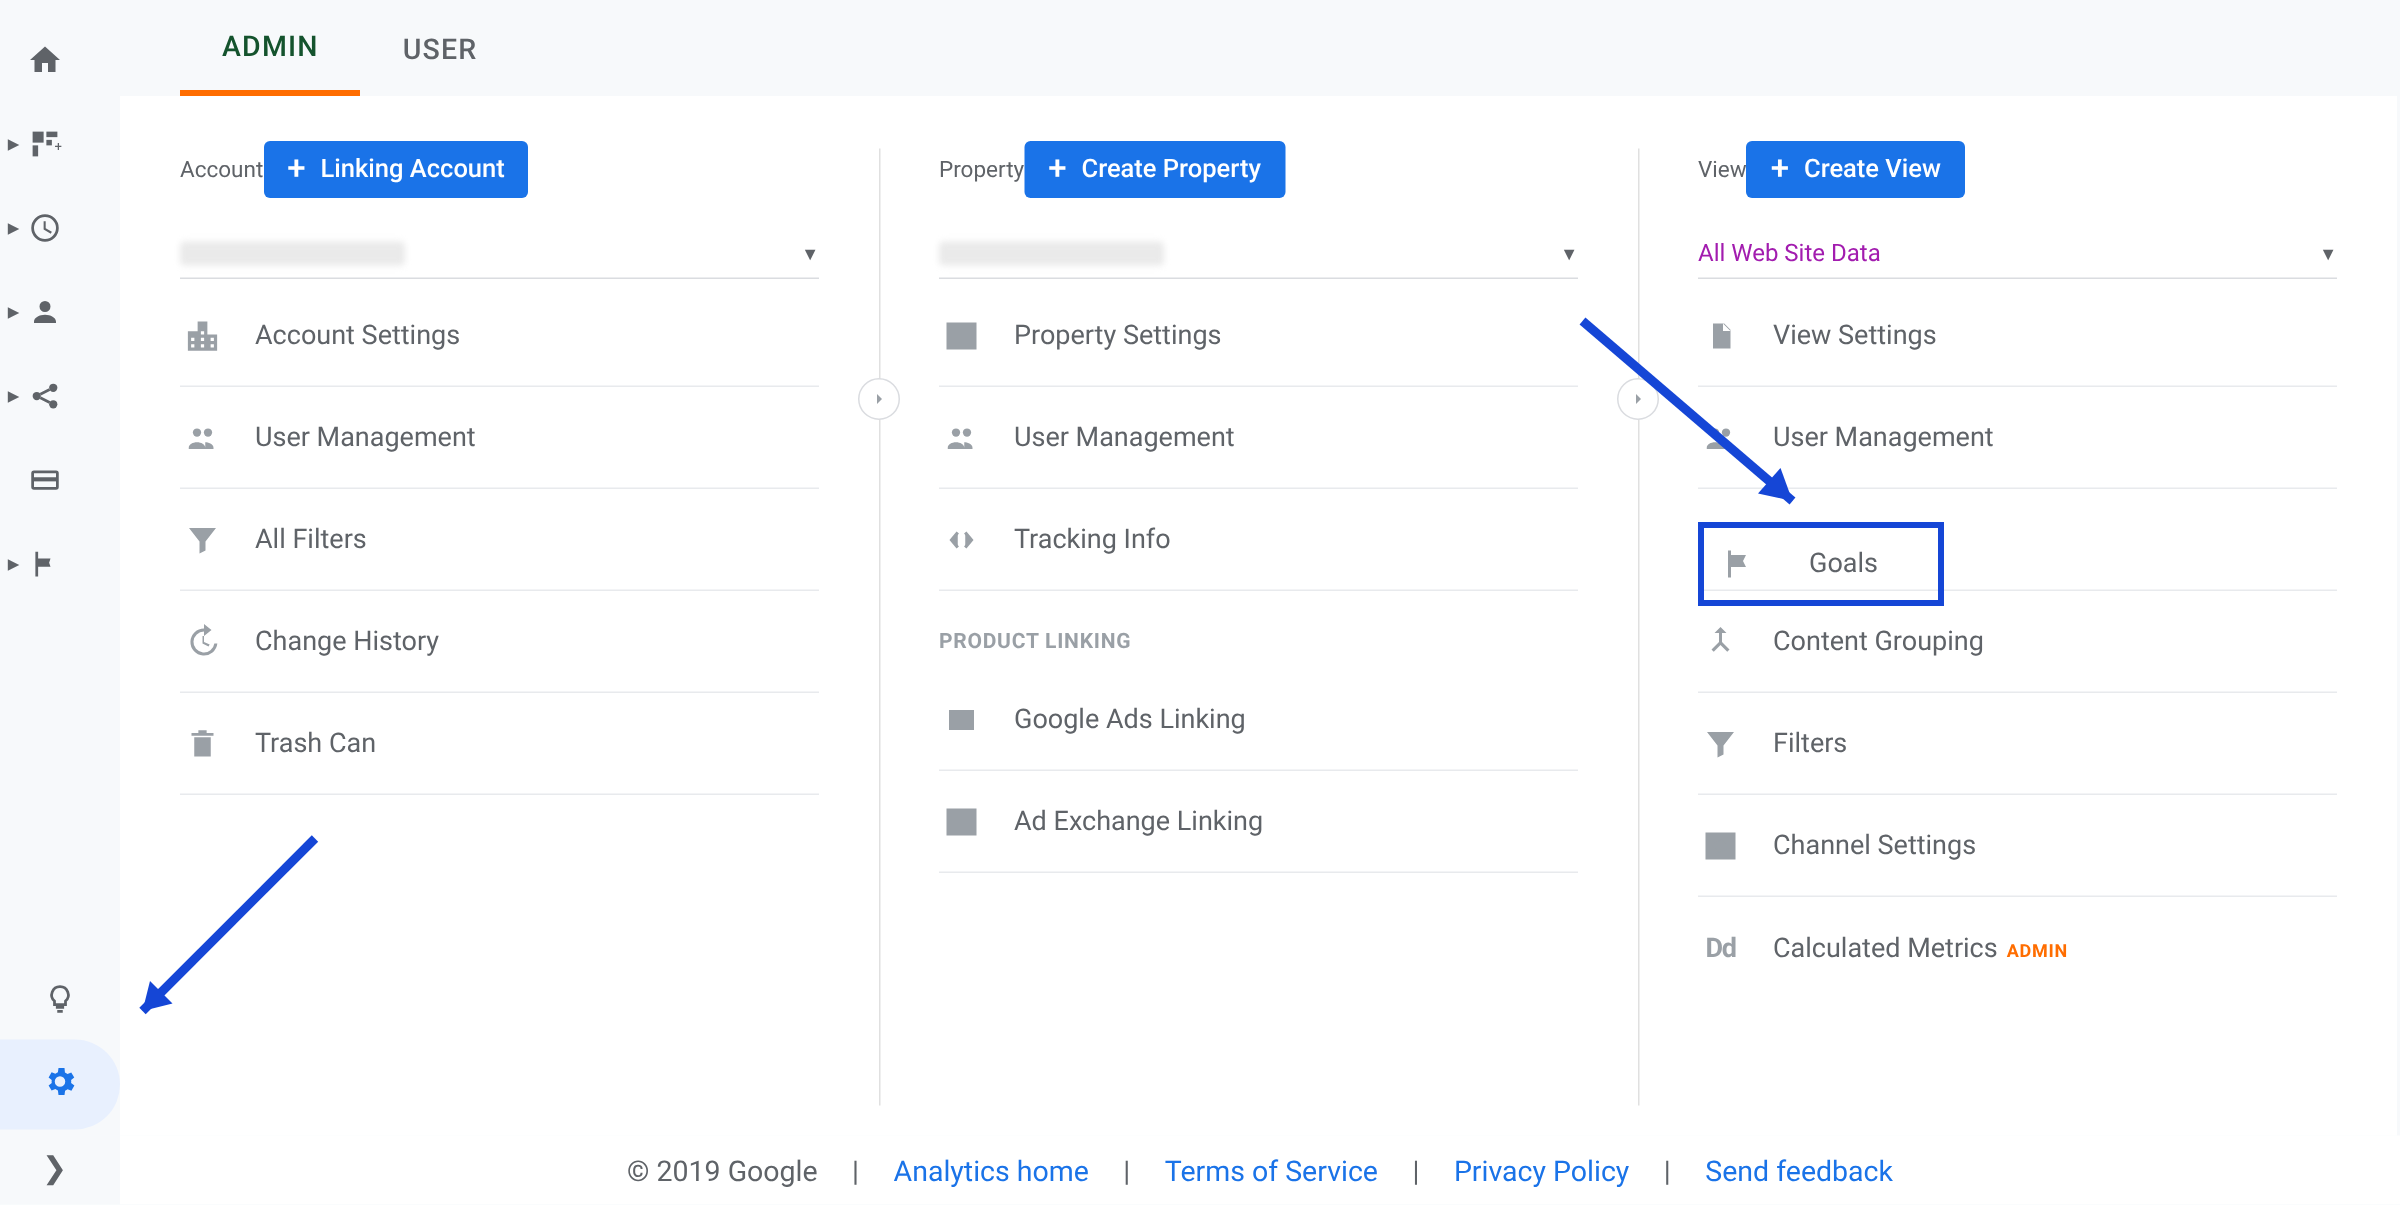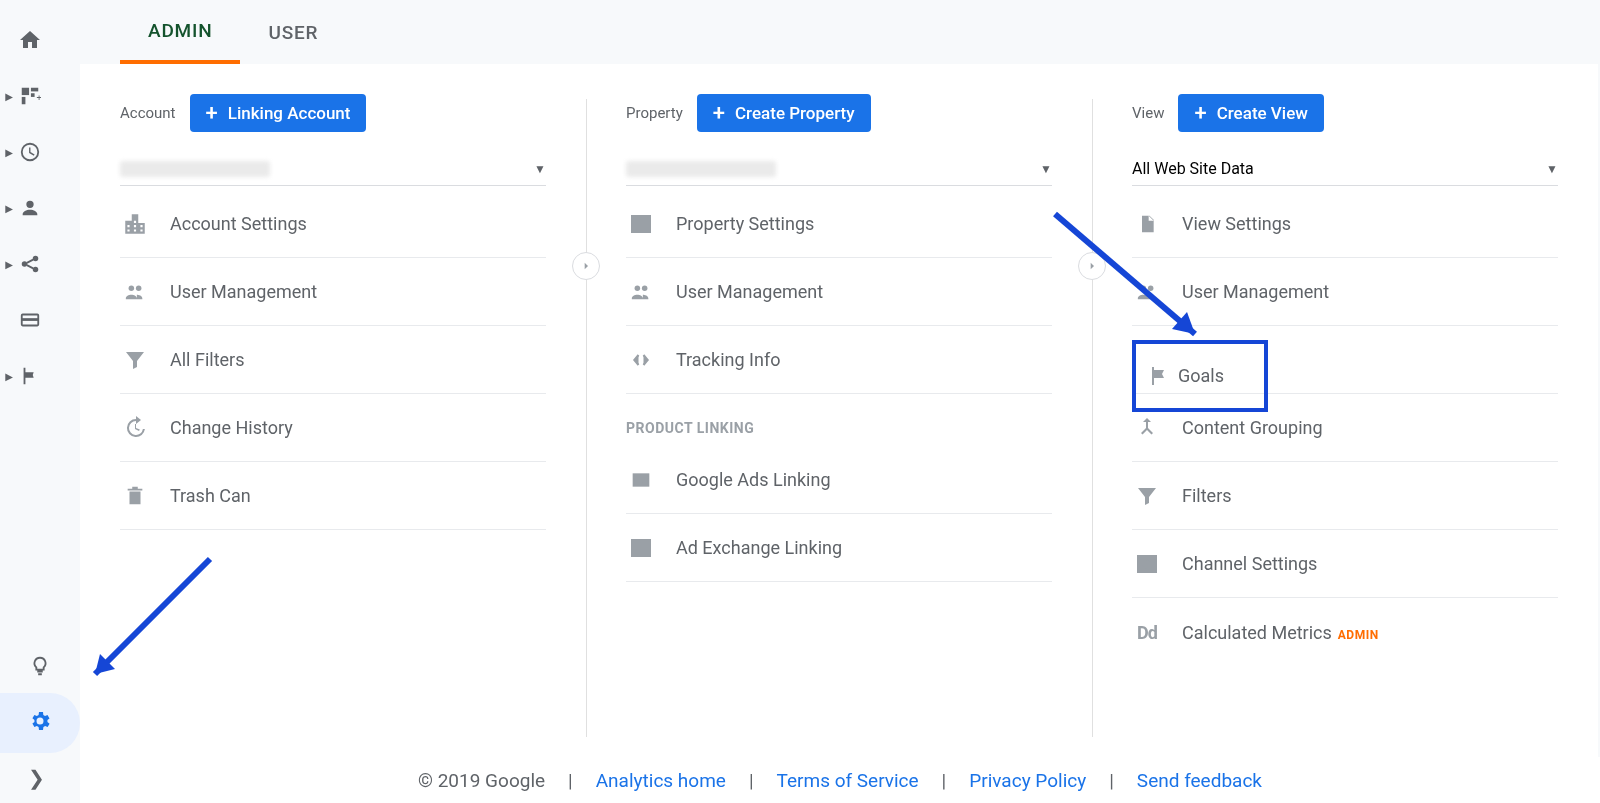--- a/index.html
+++ b/index.html
@@ -23,36 +23,36 @@
 
   .tabs { height: 64px; padding-left: 40px; display: flex; align-items: flex-end; }
   .tab { padding: 0 28px; height: 64px; display:flex; align-items:center; font-size: 19px; font-weight: 500; color: #5f6368; letter-spacing: .8px; cursor:pointer; }
   .tab.active { color:#14532d; border-bottom: 4px solid #ff6d00; }
 
   .panel { flex:1; background:#fff; margin: 0 2px 0 0; display:flex; position: relative; }
 
   .column { flex:1; padding: 30px 40px 0 40px; position:relative; }
   .column + .column::before { content:""; position:absolute; left:0; top:35px; bottom:20px; width:1px; background:#e0e0e0; }
 
-  .col-head { display:flex; align-items:center; gap:14px; margin-bottom: 20px; }
+  .col-head { display:flex; align-items:center; margin-bottom: 20px; }
   .col-head-label { font-size:15px; color:#5f6368; }
   .create-btn { display:flex; align-items:center; gap:10px; background:#1a73e8; color:#fff; font-size:17px; font-weight:500; height:38px; padding:0 16px; border-radius:4px; cursor:pointer; }
   .create-btn .plus { font-size:22px; line-height:0; display:flex; align-items:center; }
 
   .selector { height:34px; border-bottom:1px solid #dadce0; display:flex; align-items:center; justify-content:space-between; margin-bottom:4px; color:#5f6368; cursor:pointer;}
   .selector .blur { width:150px; height:16px; border-radius:3px; background:#eaeaea; filter: blur(2px); }
   .selector .dd { font-size:12px; color:#5f6368; }
-  .selector .val { font-size:16px; color:#000000; }
+  .selector .val { font-size:16px; color:#a21caf; }
 
   .list-item { height:68px; border-bottom:1px solid #e8eaed; display:flex; align-items:center; gap:20px; cursor:pointer; }
   .list-item .icon { width:30px; display:flex; justify-content:center;}
   .list-item .icon svg { fill:#9aa0a6; }
   .list-item .label{ font-size:18px; color:#5f6368; }
   .list-item.highlight { }
-  .list-item.highlight .box { border:4px solid #1546d6; display:flex; align-items:center; height:72px; padding-left:8px; padding-right:40px; gap:4px;margin-top:32px; }
+  .list-item.highlight .box { border:4px solid #1546d6; display:flex; align-items:center; height:56px; padding-left:8px; padding-right:40px; gap:32px;margin-top:32px; }
 
   .subhead { font-size:14px; font-weight:700; letter-spacing:.5px; color:#9aa0a6; padding:26px 0 10px 0; }
 
   .badge { font-size:12px; font-weight:700; color:#ff6d00; margin-left:6px; letter-spacing:.5px;}
 
   .copy-circle { position:absolute; top:188px; left:-14px; width:28px; height:28px; border:1px solid #dadce0; border-radius:50%; background:#fff; display:flex; align-items:center; justify-content:center; cursor:pointer;}
   .copy-circle svg{fill:#9aa0a6;}
 
   
   .footer { height:46px; background:#fff; display:flex; align-items:center; justify-content:center; font-size:19px; color:#5f6368; gap:23px;}

